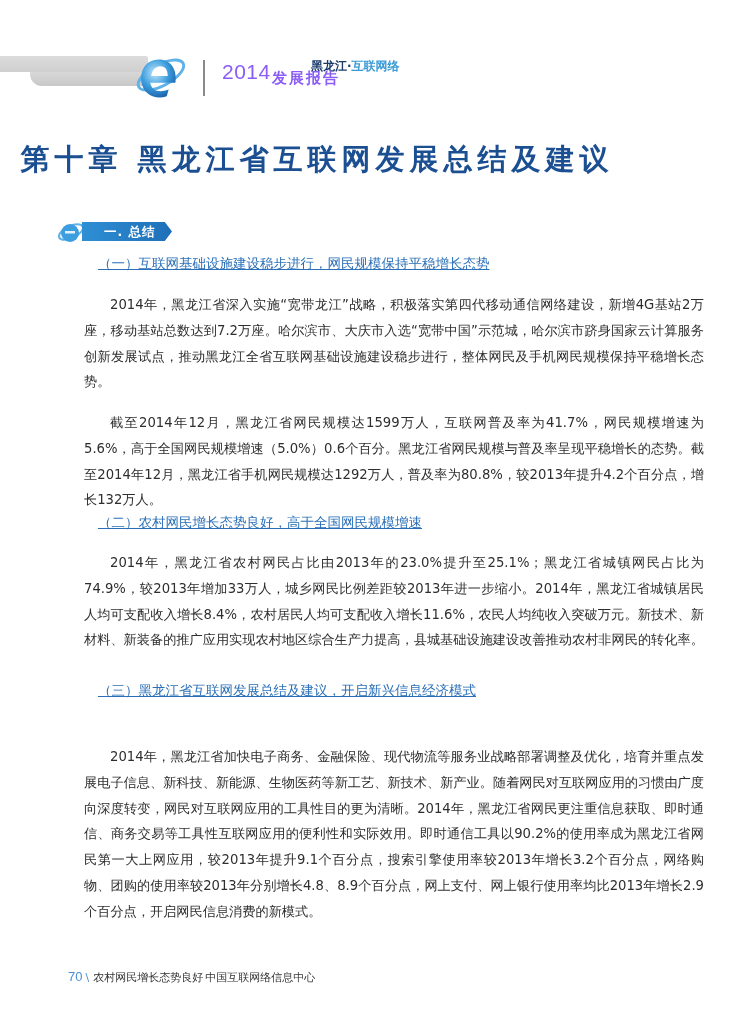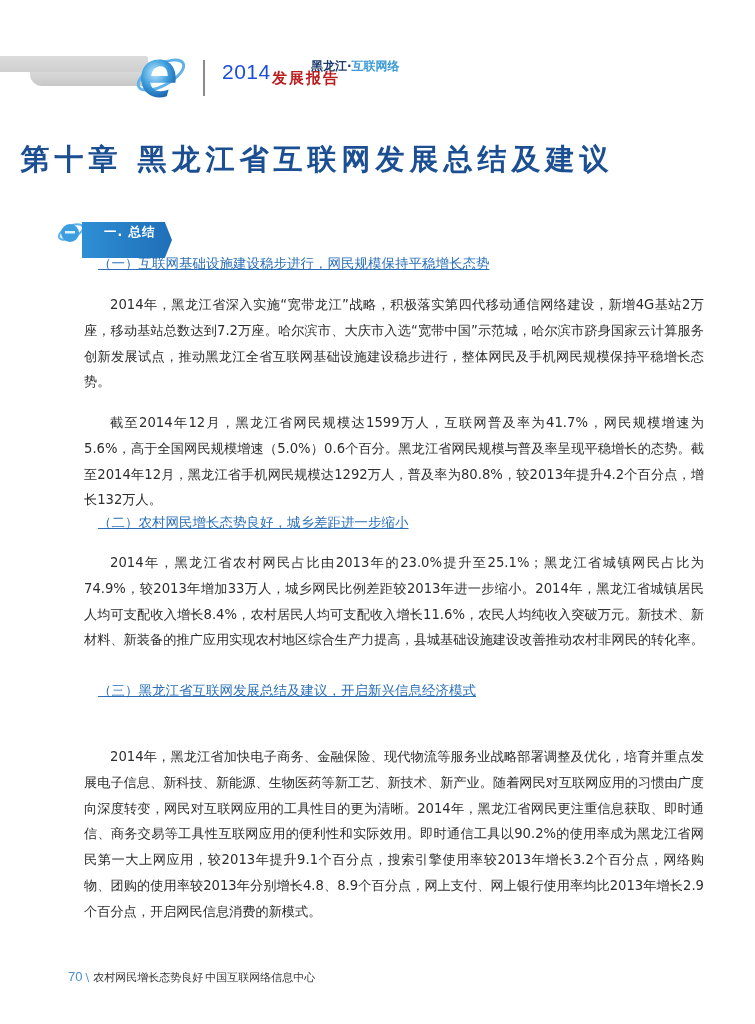--- a/index.html
+++ b/index.html
@@ -10,35 +10,35 @@
     .header-bar1 {
       position:absolute; left:0; top:56px; width:148px; height:16px;
       background:linear-gradient(#dcdcdc,#cfcfcf); border-radius:0 2px 2px 0;
     }
     .header-bar2 {
       position:absolute; left:30px; top:72px; width:118px; height:14px;
       background:linear-gradient(#d8d8d8,#c8c8c8); border-radius:0 0 0 12px;
     }
     .logo-e { position:absolute; left:130px; top:48px; width:58px; height:58px; }
     .header-divider { position:absolute; left:203px; top:60px; width:2px; height:36px; background:#8a8a8a; }
-    .header-year { position:absolute; left:222px; top:60px; font-size:21px; color:#1d4ed8; font-family:"Liberation Sans", sans-serif; letter-spacing:0.5px; }
+    .header-year { position:absolute; left:222px; top:60px; font-size:21px; color:#8b5cf6; font-family:"Liberation Sans", sans-serif; letter-spacing:0.5px; }
     .header-sub { position:absolute; left:272px; top:58px; font-size:12px; font-weight:bold; color:#1a3a6a; white-space:nowrap;padding-left:39px; }
     .header-sub .accent { color:#3a9ad6; }
-    .header-main { position:absolute; left:272px; top:69px; font-size:15px; font-weight:bold; color:#b91c1c; letter-spacing:2px; white-space:nowrap; }
+    .header-main { position:absolute; left:272px; top:69px; font-size:15px; font-weight:bold; color:#8b5cf6; letter-spacing:2px; white-space:nowrap; }
 
     .chapter-title {
       position:absolute; left:0; width:634px; top:140px; text-align:center;
       font-family:"DejaVu Serif", "Liberation Serif", serif; font-size:29px; font-weight:bold;
       color:#1b4f92; letter-spacing:5px; white-space:nowrap;
     }
 
     .section-badge { position:absolute; left:56px; top:219px; height:24px; }
     .section-badge .e-mini { position:absolute; left:0; top:0; width:30px; height:26px; }
     .section-badge .pill {
-      position:absolute; left:26px; top:3px; width:90px; height:36px;
+      position:absolute; left:26px; top:3px; width:90px; height:19px;
       background:linear-gradient(90deg,#2e8fd4,#1f6fb8);
       clip-path:polygon(0 0, 92% 0, 100% 50%, 92% 100%, 0 100%);
       color:#fff; font-size:12.5px; font-weight:bold; line-height:19px; padding-left:22px; box-sizing:border-box;
       letter-spacing:1px;
     }
 
     .subhead { position:absolute; left:98px; font-size:13.5px; color:#2a6fb8; white-space:nowrap;text-decoration:underline; }
 
     .para {
       position:absolute; left:72px; width:620px; font-size:13.2px; line-height:25.8px;
@@ -83,21 +83,21 @@
     <circle cx="14" cy="14" r="9" fill="#3c9ede"></circle>
     <rect x="9" y="12" width="10" height="2.5" fill="#dff2fd"></rect>
   </svg>
   <div class="pill">一. 总结</div>
 </div>
 
 <div class="subhead" style="top:255px;">（一）互联网基础设施建设稳步进行，网民规模保持平稳增长态势</div>
 <p class="para" style="top:280px;">2014年，黑龙江省深入实施“宽带龙江”战略，积极落实第四代移动通信网络建设，新增4G基站2万座，移动基站总数达到7.2万座。哈尔滨市、大庆市入选“宽带中国”示范城，哈尔滨市跻身国家云计算服务创新发展试点，推动黑龙江全省互联网基础设施建设稳步进行，整体网民及手机网民规模保持平稳增长态势。</p>
 <p class="para" style="top:398px;">截至2014年12月，黑龙江省网民规模达1599万人，互联网普及率为41.7%，网民规模增速为5.6%，高于全国网民规模增速（5.0%）0.6个百分。黑龙江省网民规模与普及率呈现平稳增长的态势。截至2014年12月，黑龙江省手机网民规模达1292万人，普及率为80.8%，较2013年提升4.2个百分点，增长132万人。</p>
 
-<div class="subhead" style="top:514px;">（二）农村网民增长态势良好，城乡差距进一步缩小</div>
+<div class="subhead" style="top:514px;">（二）农村网民增长态势良好，高于全国网民规模增速</div>
 <p class="para" style="top:538px;">2014年，黑龙江省农村网民占比由2013年的23.0%提升至25.1%；黑龙江省城镇网民占比为74.9%，较2013年增加33万人，城乡网民比例差距较2013年进一步缩小。2014年，黑龙江省城镇居民人均可支配收入增长8.4%，农村居民人均可支配收入增长11.6%，农民人均纯收入突破万元。新技术、新材料、新装备的推广应用实现农村地区综合生产力提高，县城基础设施建设改善推动农村非网民的转化率。</p>
 
 <div class="subhead" style="top:682px;">（三）黑龙江省互联网发展总结及建议，开启新兴信息经济模式</div>
 <p class="para" style="top:732px;">2014年，黑龙江省加快电子商务、金融保险、现代物流等服务业战略部署调整及优化，培育并重点发展电子信息、新科技、新能源、生物医药等新工艺、新技术、新产业。随着网民对互联网应用的习惯由广度向深度转变，网民对互联网应用的工具性目的更为清晰。2014年，黑龙江省网民更注重信息获取、即时通信、商务交易等工具性互联网应用的便利性和实际效用。即时通信工具以90.2%的使用率成为黑龙江省网民第一大上网应用，较2013年提升9.1个百分点，搜索引擎使用率较2013年增长3.2个百分点，网络购物、团购的使用率较2013年分别增长4.8、8.9个百分点，网上支付、网上银行使用率均比2013年增长2.9个百分点，开启网民信息消费的新模式。</p>
 
 <div class="footer">
   <span class="pg">70</span><span class="sep">\</span><span>农村网民增长态势良好</span><span class="org2">中国互联网络信息中心</span>
 </div>
 
 </body></html>

